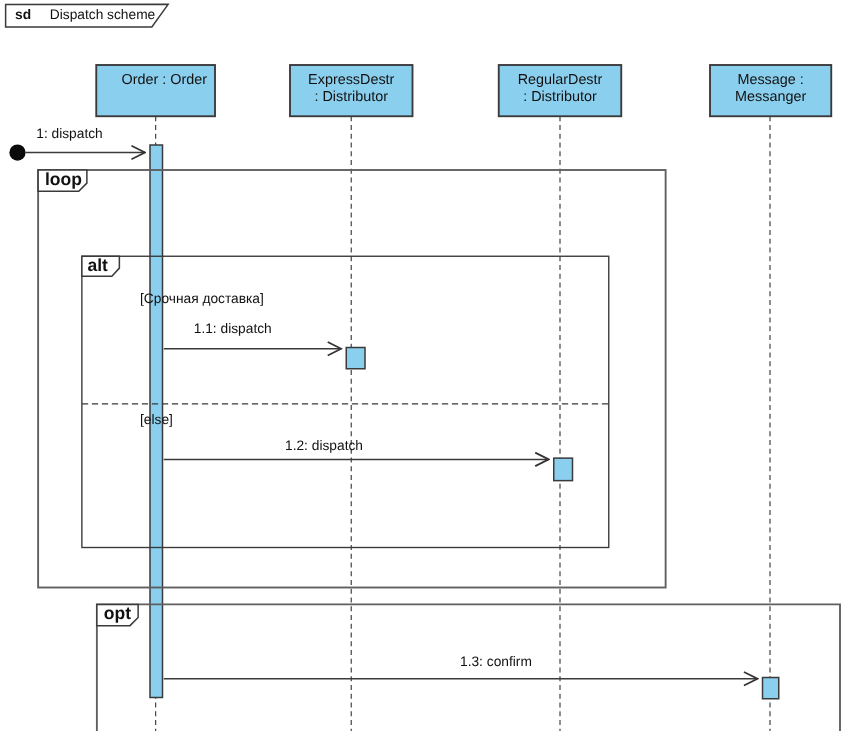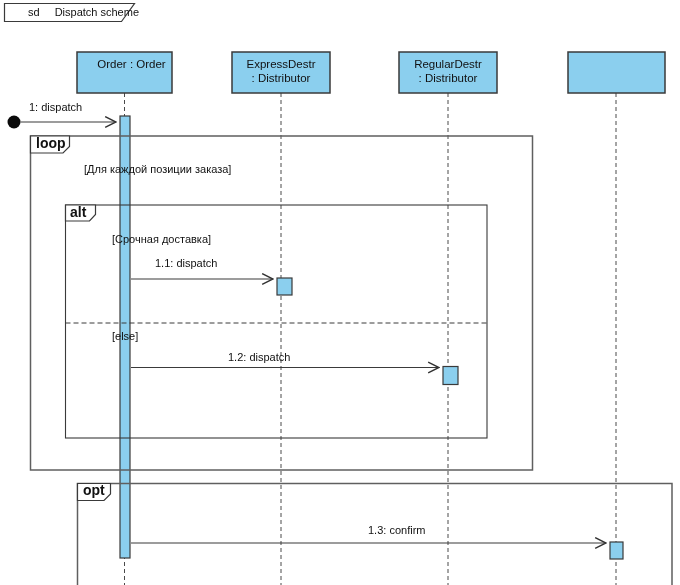--- a/index.html
+++ b/index.html
@@ -8,21 +8,21 @@
     font-family:"Liberation Sans", sans-serif; color:#111; overflow:hidden;
   }
   svg.layer { position:absolute; left:0; top:0; }
   .txt { position:absolute; font-size:11px; line-height:13px; white-space:nowrap; }
   .hdr {
     position:absolute; top:52px; height:41px; box-sizing:border-box;
     padding-top:5px; text-align:center; font-size:11.5px; line-height:14px;
     white-space:pre-line;
   }
   .op { font-weight:bold; font-size:14px; }
-  .frame-kw { font-weight:normal;margin-left:16px; }
+  .frame-kw { font-weight:bold; }
   .frame-title { margin-left:15px; }
   
   .lifeline { stroke:var(--line-color,#444); stroke-width:1; stroke-dasharray:4,3; fill:none; }
   .hdr-box  { fill:var(--lifeline-fill,#8BCFEE); stroke:var(--border-color,#3a3a3a); stroke-width:1.5; }
   .act      { fill:var(--lifeline-fill,#8BCFEE); stroke:var(--border-color,#3a3a3a); stroke-width:1.2; }
   .frag     { fill:none; stroke:var(--fragment-color,#5a5a5a); stroke-width:1.5; }
   .frag-thin{ fill:none; stroke:var(--border-color,#333); stroke-width:1.1; }
   .pent     { fill:#fff; stroke:var(--border-color,#333); stroke-width:1.2; }
   .msg-line { stroke:var(--border-color,#333); stroke-width:1.2; fill:none; }
   .divider  { stroke:var(--border-color,#333); stroke-width:1; stroke-dasharray:5,3; }
@@ -75,26 +75,27 @@
     <path class="pent" d="M4.5,3.5 H134.5 L121.5,21.5 H4.5 Z"></path>
   </svg>
 
   <div class="txt" style="left:12px; top:6px;"><span class="frame-kw">sd</span><span class="frame-title">Dispatch scheme</span></div>
 
   <div class="hdr" style="left:77px;  width:109px;">Order : Order</div>
   <div class="hdr" style="left:232px; width:98px;">ExpressDestr
 : Distributor</div>
   <div class="hdr" style="left:399px; width:98px;">RegularDestr
 : Distributor</div>
+  <div class="hdr" style="left:568px; width:97px;">Message :
+Messanger</div>
 
   <div class="txt op" style="left:36px; top:137px;">loop</div>
   <div class="txt op" style="left:70px; top:206px;">alt</div>
   <div class="txt op" style="left:83px; top:484px;">opt</div>
 
-  <div class="txt" style="left:84px;  top:163px;">[Для каждой позиции заказа]</div>
   <div class="txt" style="left:112px; top:233px;">[Срочная доставка]</div>
   <div class="txt" style="left:112px; top:330px;">[else]</div>
 
   <div class="txt" style="left:29px;  top:101px;">1: dispatch</div>
   <div class="txt" style="left:155px; top:257px;">1.1: dispatch</div>
   <div class="txt" style="left:228px; top:351px;">1.2: dispatch</div>
   <div class="txt" style="left:327px; top:524px;margin-left:41px;">1.3: confirm</div>
 
 </div>
 

